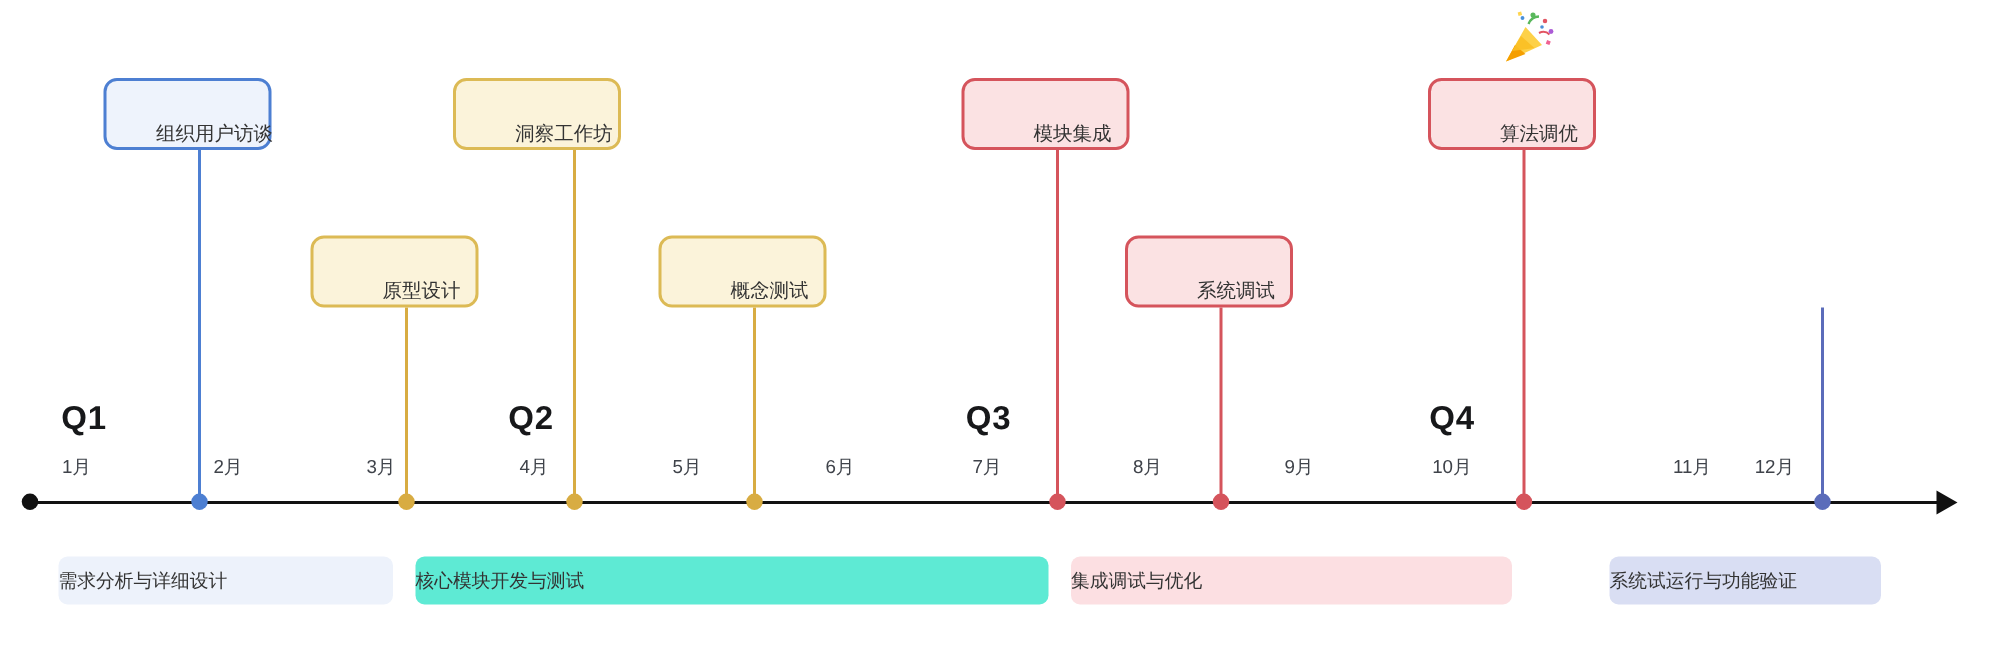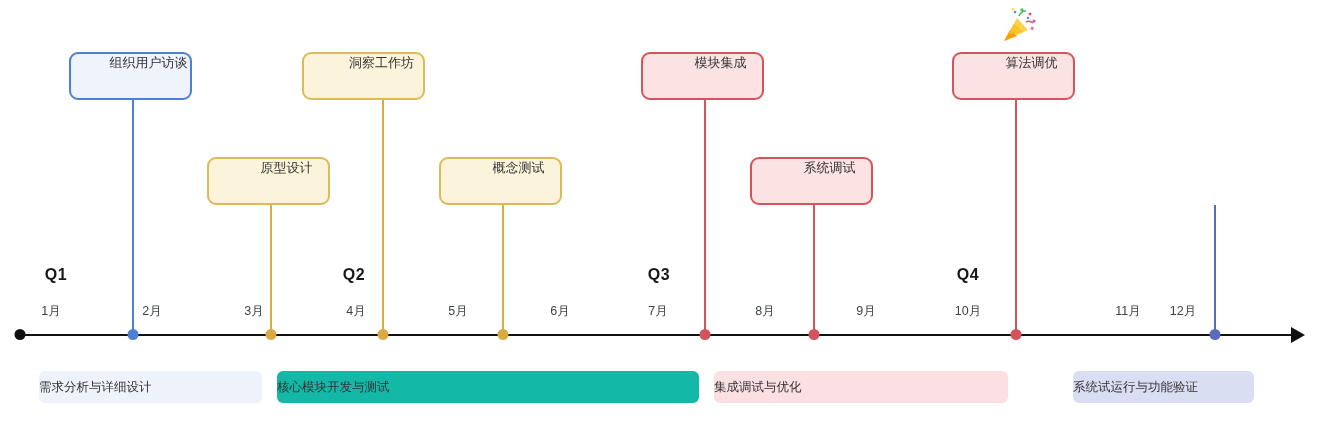--- a/index.html
+++ b/index.html
@@ -2,51 +2,51 @@
 <html><head>
 <meta charset="utf-8">
 <style>
   html,body{margin:0;padding:0;background:#ffffff;}
   .canvas{
     position:relative;width:1340px;height:437px;background:#ffffff;overflow:hidden;
     font-family:"Liberation Sans","DejaVu Sans",sans-serif;
   }
   
   .q-label{position:absolute;top:266px;transform:translateX(-50%);
-    font-size:16px;font-weight:bold;color:#17181a;letter-spacing:.5px;}
+    font-size:22px;font-weight:bold;color:#17181a;letter-spacing:.5px;}
   .m-label{position:absolute;top:303px;transform:translateX(-50%);
     font-size:12.5px;color:#3f434a;white-space:nowrap;}
   
   .axis-line{position:absolute;left:16px;top:334px;width:1277px;height:2px;background:#111;}
   .axis-start{position:absolute;left:20px;top:329px;width:11px;height:11px;border-radius:50%;
     background:#111;transform:translateX(-50%);}
   .axis-arrow{position:absolute;left:1291px;top:327px;width:0;height:0;
     border-top:8px solid transparent;border-bottom:8px solid transparent;border-left:14px solid #111;}
   
   .ms-line{position:absolute;width:2px;}
   .ms-dot{position:absolute;top:329px;width:11px;height:11px;border-radius:50%;transform:translateX(-50%);}
-  .ms-box{position:absolute;width:123px;height:48px;box-sizing:border-box;border-radius:9px;
-    border:2px solid;display:flex;align-items:flex-start;justify-content:center;
+  .ms-box{position:absolute;width:112px;height:48px;box-sizing:border-box;border-radius:9px;
+    border:2px solid;display:flex;align-items:flex-end;justify-content:center;
     font-size:13px;color:#333;white-space:nowrap;background:#fff;padding-left:36px;}
   .row-top{top:52px;}
   .row-bottom{top:157px;}
   .c-blue  .ms-box, .ms-box.c-blue  {border-color:#4d7fd2;background:#eef3fc;}
   .c-yellow.ms-box, .ms-box.c-yellow{border-color:#dcba55;background:#fbf3da;}
   .c-red   .ms-box, .ms-box.c-red   {border-color:#d5545c;background:#fbe2e3;}
   .c-indigo.ms-box, .ms-box.c-indigo{border-color:#5b6cba;background:#d8def4;}
   .ln-blue{background:#4d7fd2;} .dt-blue{background:#4d7fd2;}
   .ln-yellow{background:#d8ac42;} .dt-yellow{background:#d8ac42;}
   .ln-red{background:#d5545c;} .dt-red{background:#d5545c;}
   .ln-indigo{background:#5b6cba;} .dt-indigo{background:#5b6cba;}
   
   .phase{position:absolute;top:371px;height:32px;border-radius:6px;
     display:flex;align-items:center;justify-content:flex-start;
     font-size:12.5px;color:#333;white-space:nowrap;}
   .p1{left:39px;width:223px;background:#edf2fb;}
-  .p2{left:277px;width:422px;background:#14b8a6;}
+  .p2{left:277px;width:422px;background:#5eead4;}
   .p3{left:714px;width:294px;background:#fcdfe2;}
   .p4{left:1025px;width:181px;background:#d9def3;margin-left:48px;}
   
   .popper{position:absolute;left:998px;top:5px;width:40px;height:42px;}
 </style>
 </head>
 <body>
 
 <div class="canvas">
 

